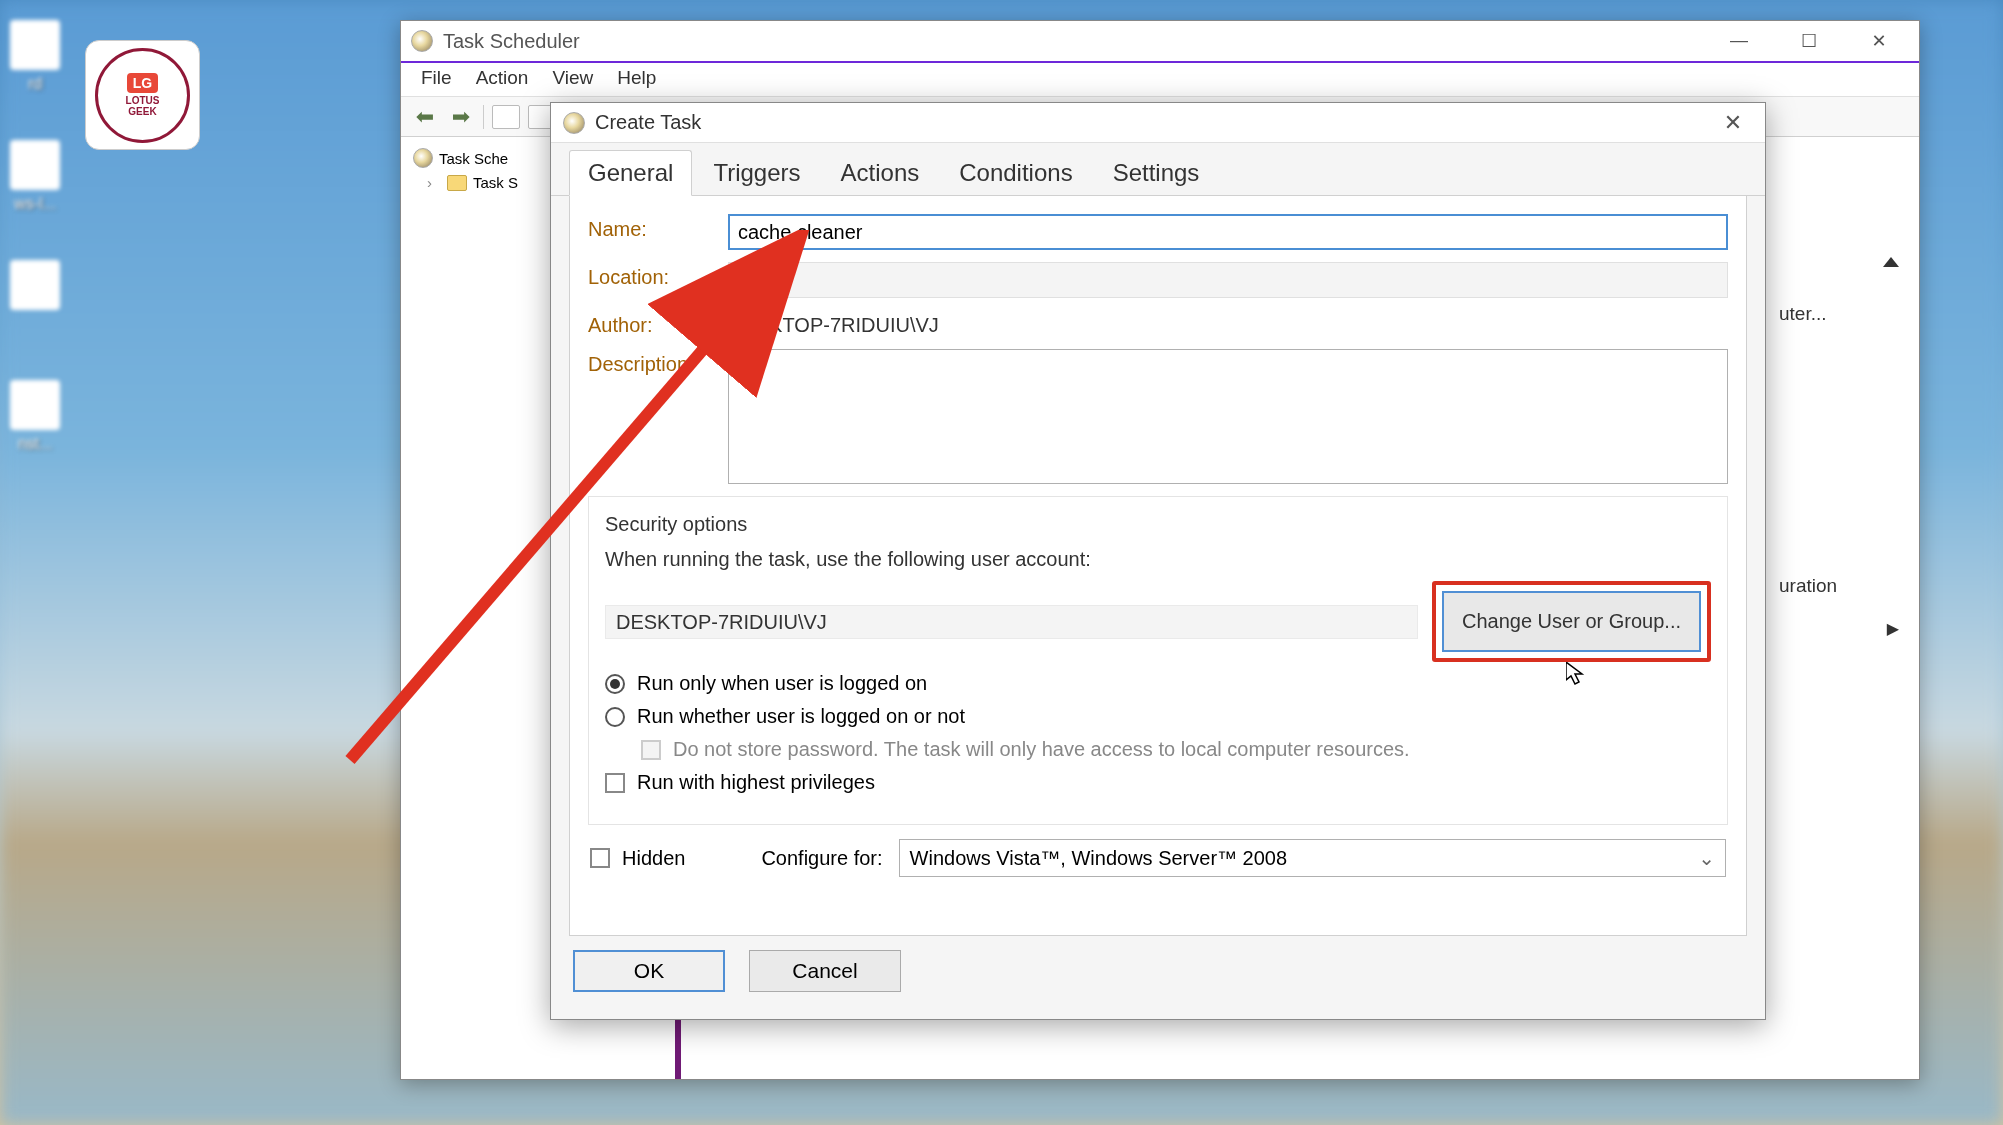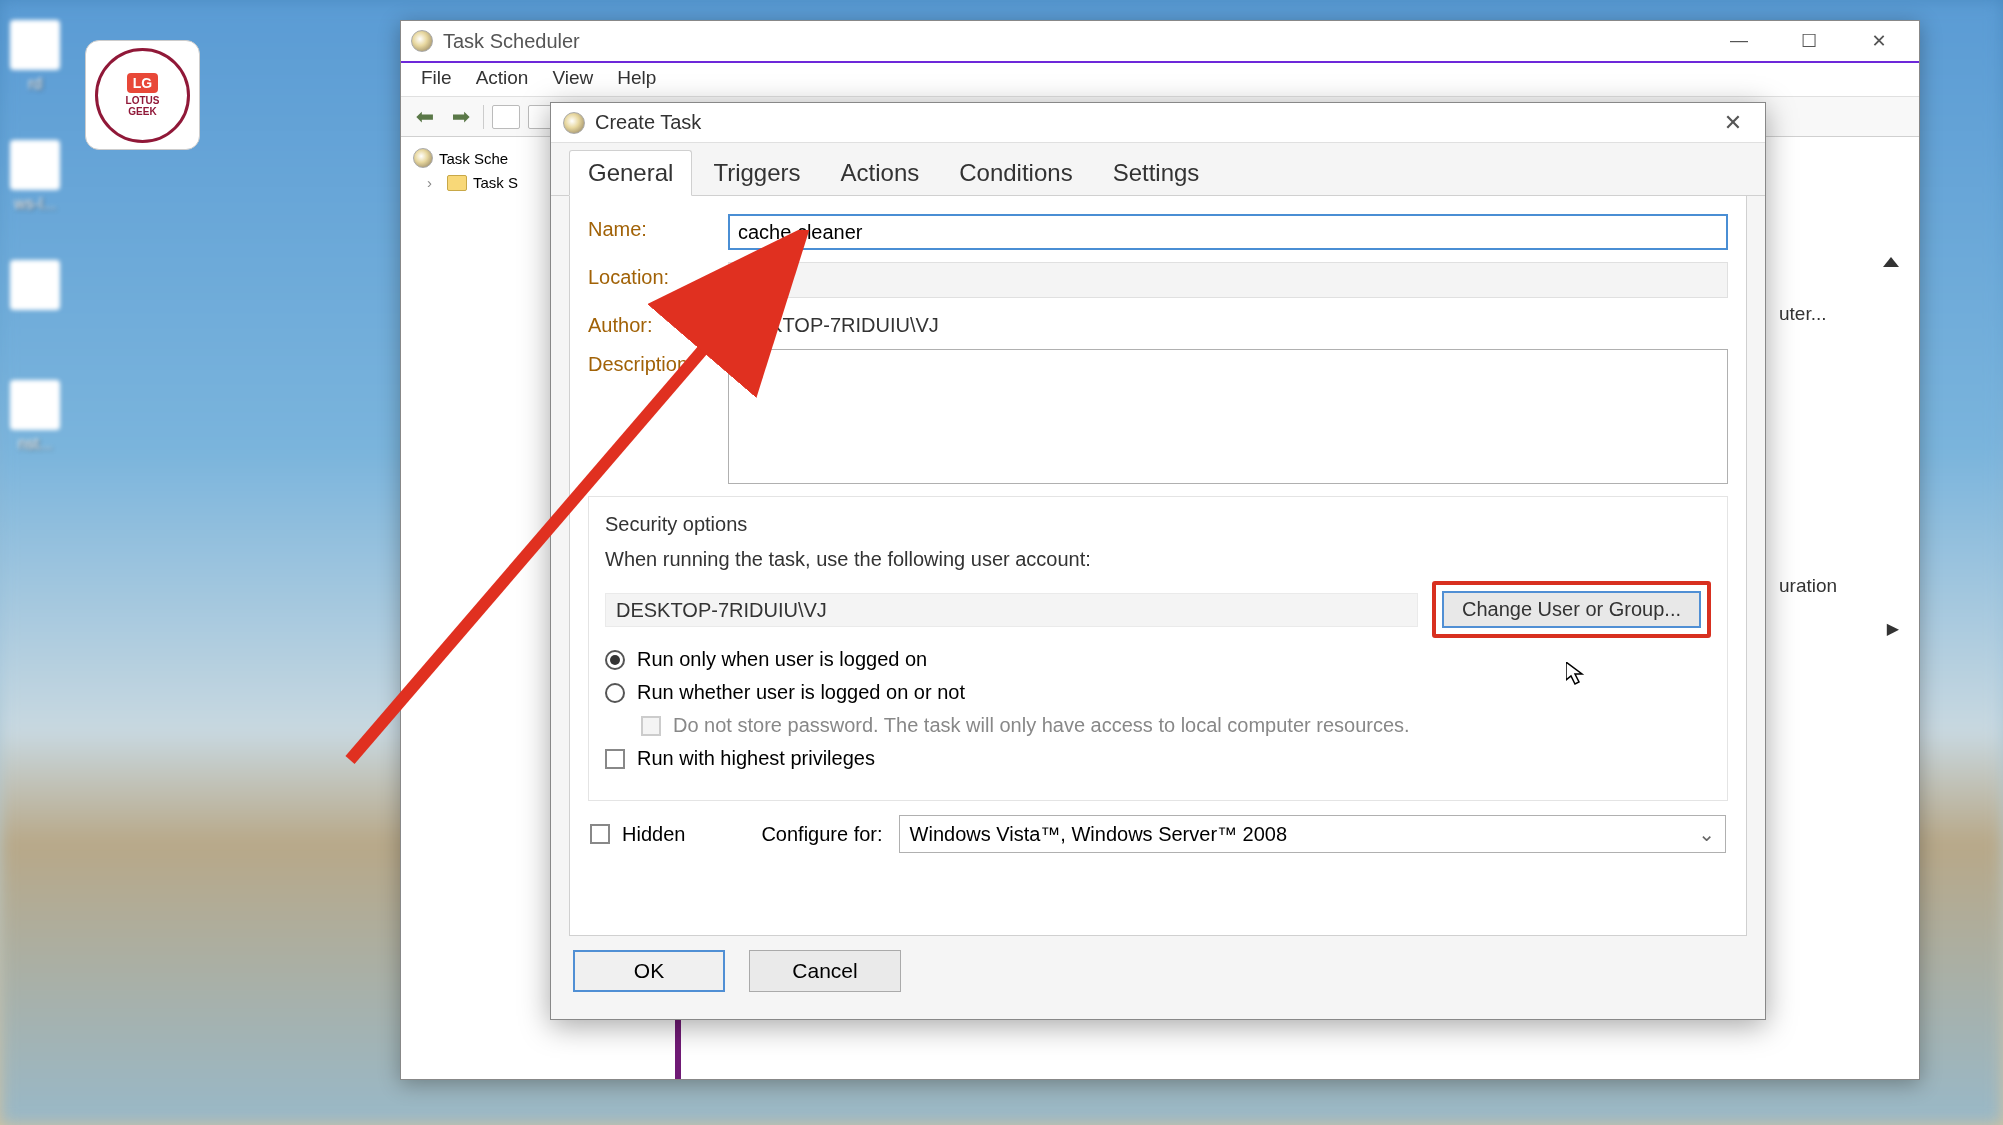--- a/index.html
+++ b/index.html
@@ -323,21 +323,21 @@
   margin-right: 14px;
 }
 .change-btn-wrap {
   border: 4px solid #d83020;
   padding: 6px;
   border-radius: 3px;
 }
 .change-btn {
   background: #e8e8e8;
   border: 2px solid #508fd4;
-  padding: 5px 18px;
+  padding: 17px 18px;
   font-size: 20px;
   color: #333;
 }
 .radio-row, .check-row {
   display: flex;
   align-items: center;
   gap: 12px;
   font-size: 20px;
   margin: 10px 0;
 }

